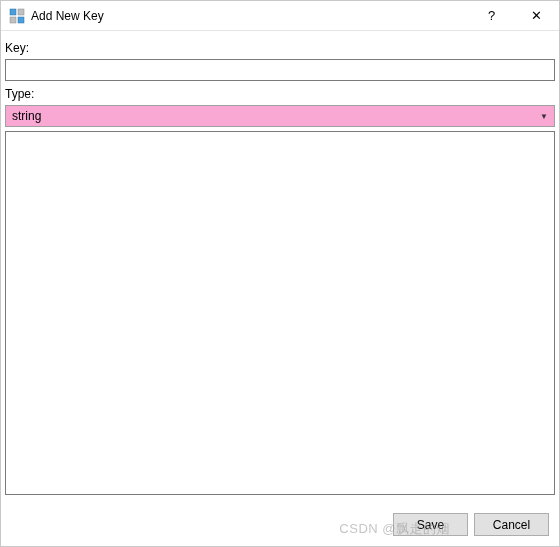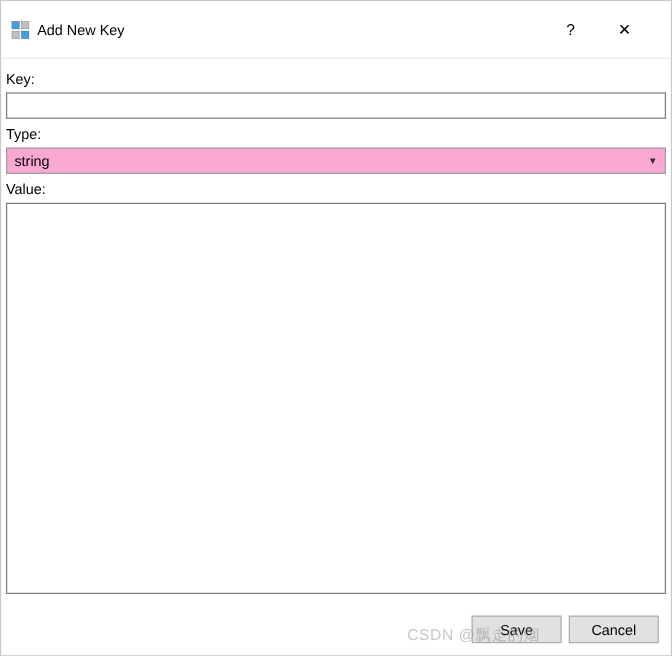--- a/index.html
+++ b/index.html
@@ -13,24 +13,24 @@
     }
     .window {
       border: 1px solid #c8c8c8;
       width: 560px;
       height: 547px;
       display: flex;
       flex-direction: column;
       background: #fff;
     }
     .titlebar {
-      height: 48px;
+      height: 30px;
       display: flex;
       align-items: center;
-      padding: 0 16px 0 8px;
+      padding: 0 0 0 8px;
       background: #fff;
       border-bottom: 1px solid #e5e5e5;
     }
     .titlebar-icon {
       width: 16px;
       height: 16px;
       margin-right: 6px;
       display: inline-block;
     }
     .titlebar-title {
@@ -154,21 +154,20 @@
   <div class="content">
     <label class="field-label">Key:</label>
     <input type="text" class="text-input" value="" style="">
 
     <label class="field-label">Type:</label>
     <div class="select-wrap">
       <span class="select-value">string</span>
       <span class="select-arrow">▼</span>
     </div>
 
-    <label class="field-label">Value:</label>
     <textarea class="textarea-input" style=""></textarea>
   </div>
 
   <div class="button-row">
     <button class="dlg-btn">Save</button>
     <button class="dlg-btn">Cancel</button>
   </div>
 </div>
 
 <div class="watermark">CSDN @飘走的烟</div>

